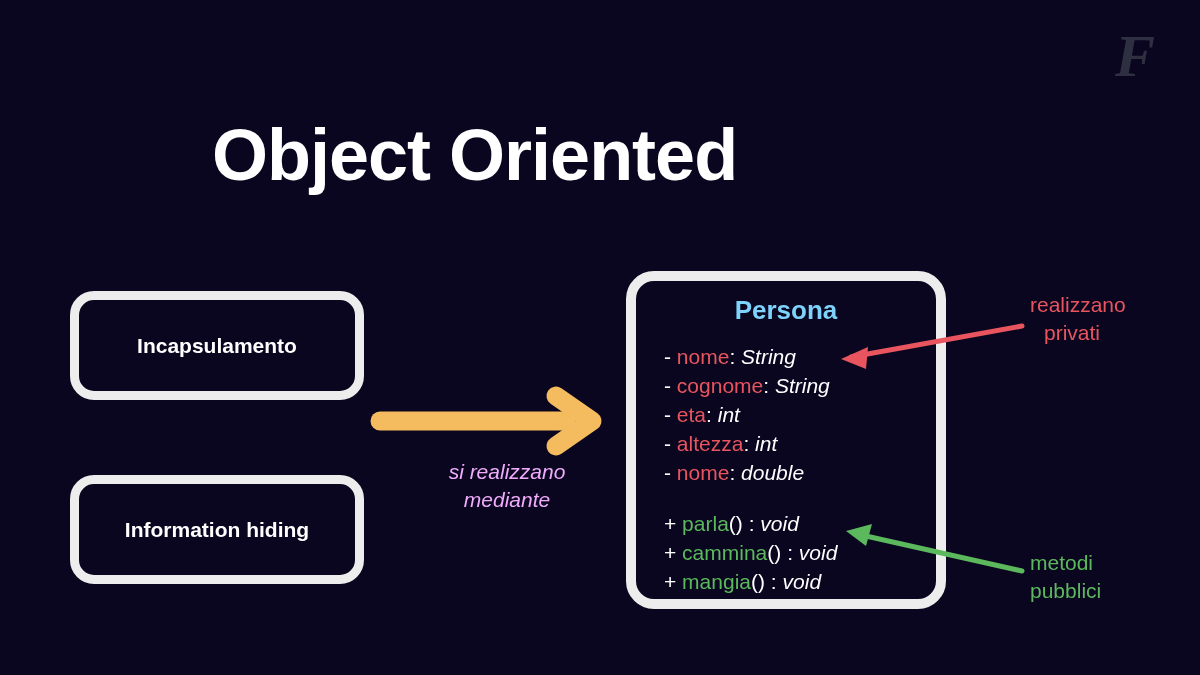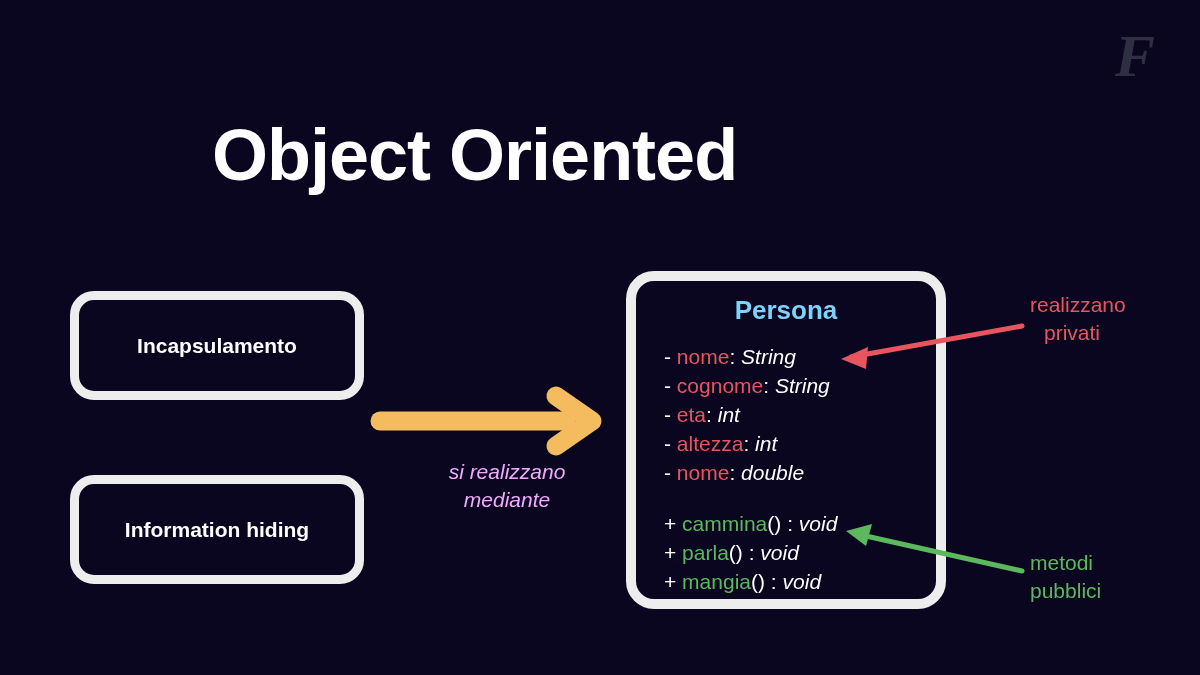--- a/index.html
+++ b/index.html
@@ -209,27 +209,27 @@
       <div class="uml-row">
         <span class="sign">-</span>
         <span class="attr-name">nome</span><span class="sign">:</span>
         <span class="type">double</span>
       </div>
 
       <div class="uml-gap"></div>
 
       <div class="uml-row">
         <span class="sign">+</span>
-        <span class="method-name">cammina</span><span class="sign">()</span>
+        <span class="method-name">parla</span><span class="sign">()</span>
         <span class="sign">:</span>
         <span class="type">void</span>
       </div>
       <div class="uml-row">
         <span class="sign">+</span>
-        <span class="method-name">parla</span><span class="sign">()</span>
+        <span class="method-name">cammina</span><span class="sign">()</span>
         <span class="sign">:</span>
         <span class="type">void</span>
       </div>
       <div class="uml-row">
         <span class="sign">+</span>
         <span class="method-name">mangia</span><span class="sign">()</span>
         <span class="sign">:</span>
         <span class="type">void</span>
       </div>
     </div>

